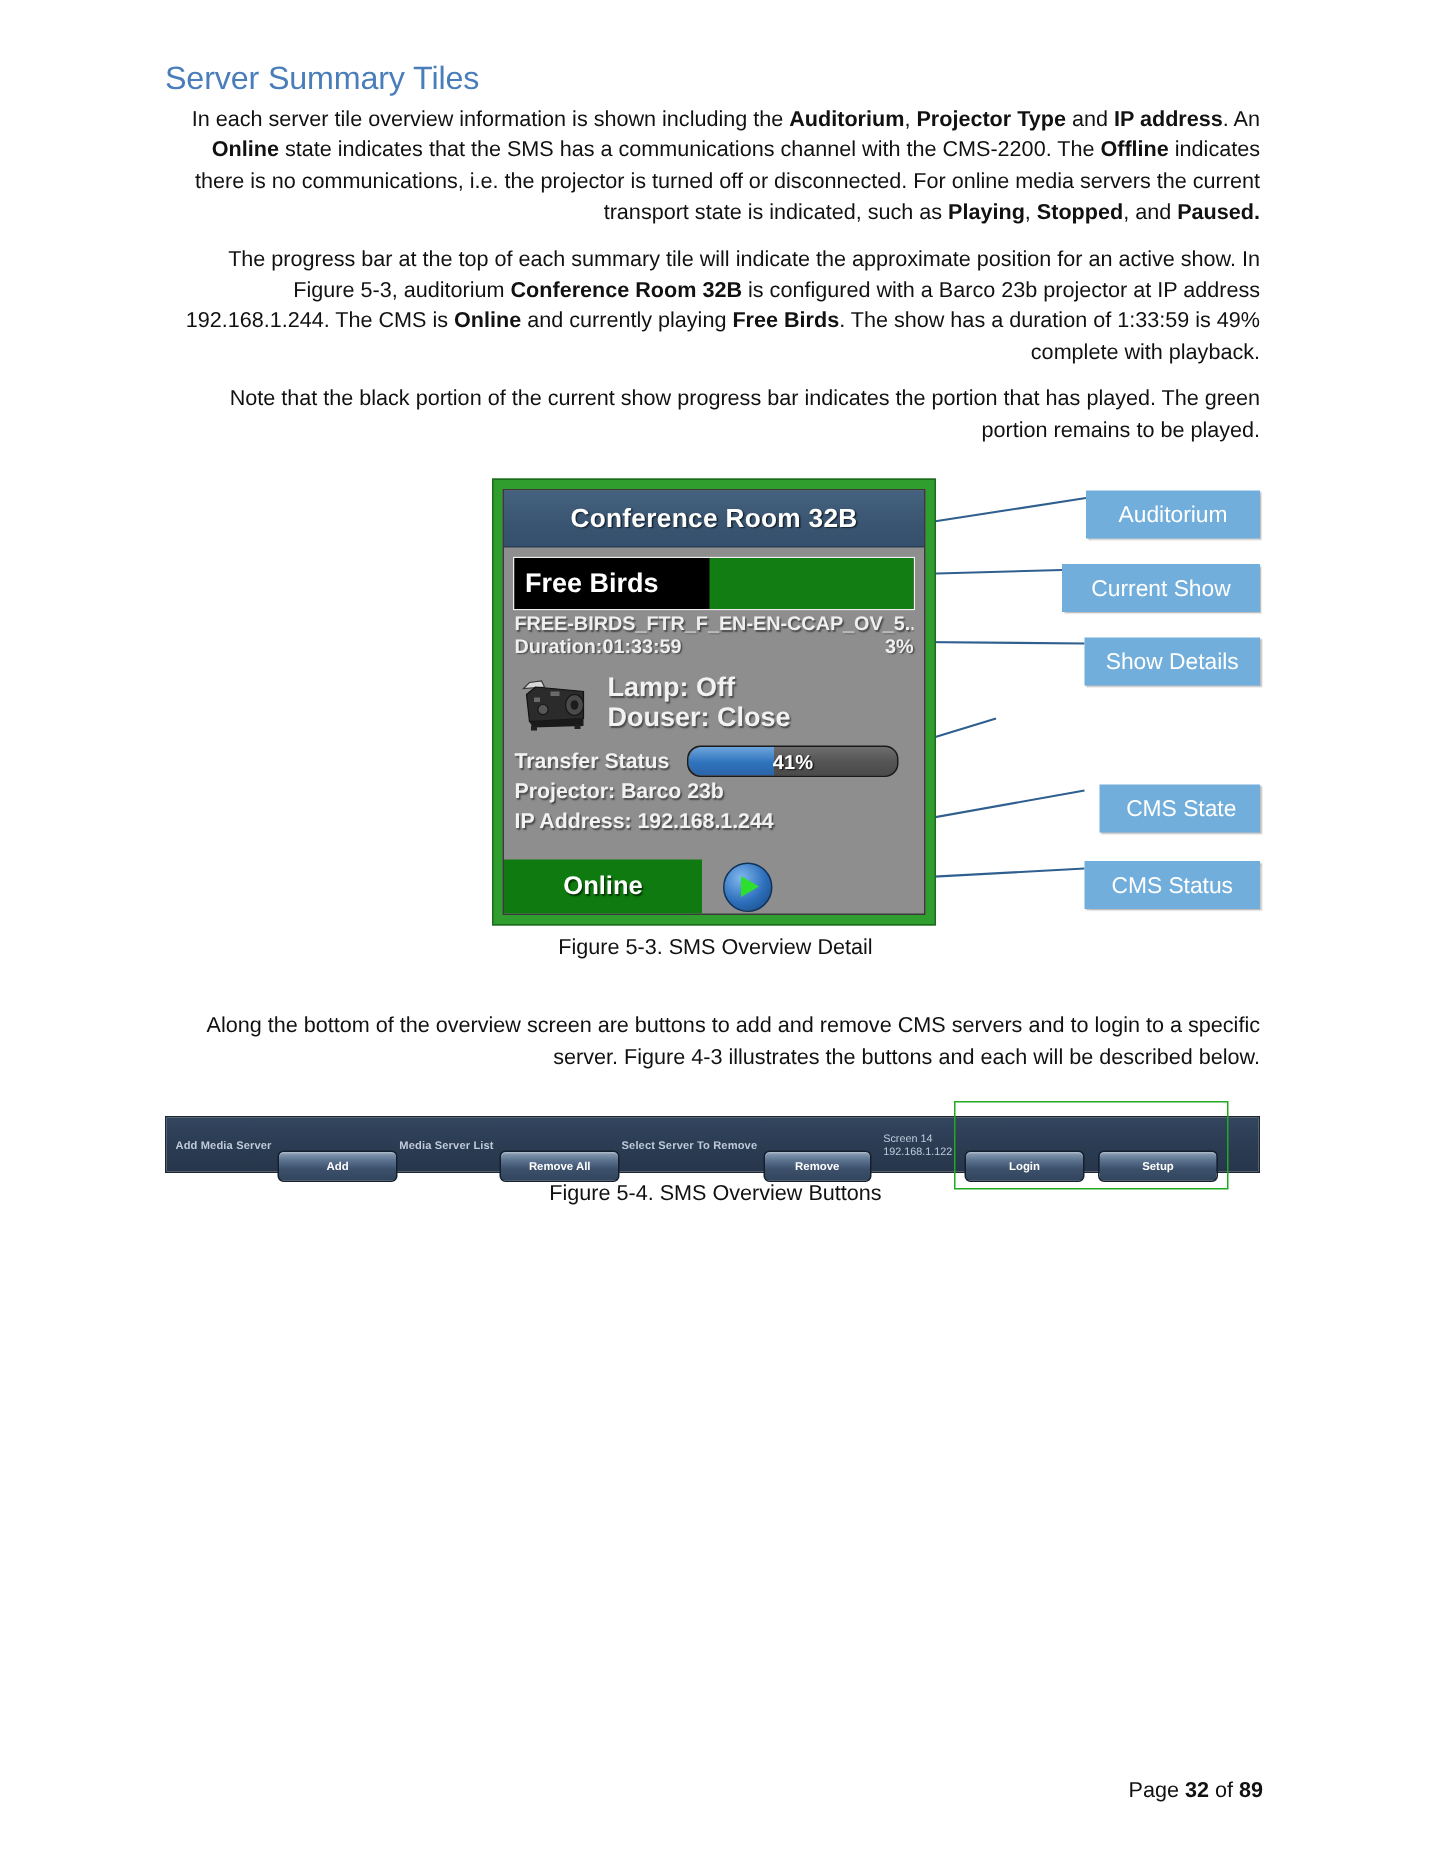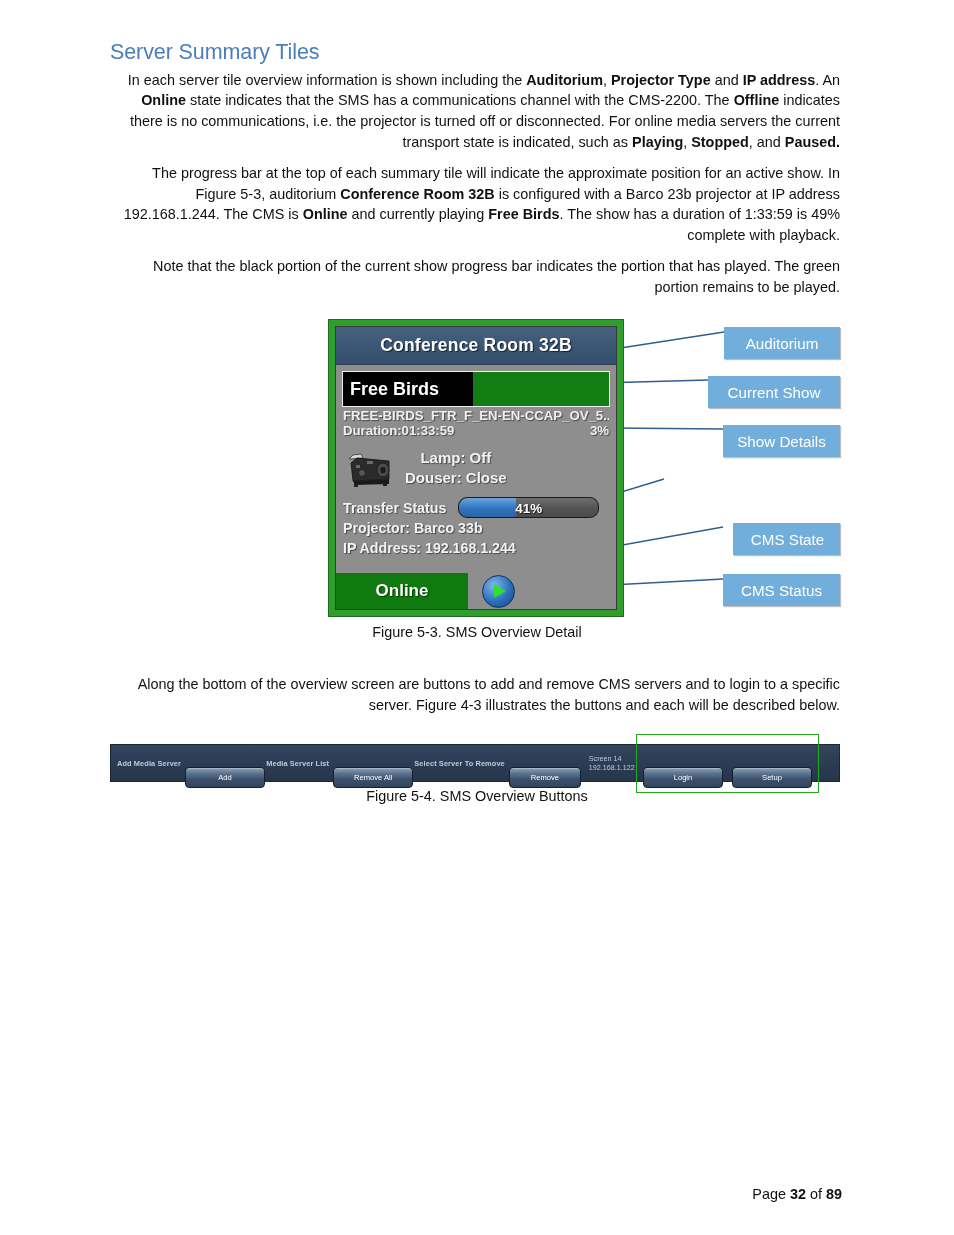--- a/index.html
+++ b/index.html
@@ -151,26 +151,25 @@
   }
   .projector-icon {
     width: 52px;
     height: 42px;
     margin-right: 10px;
     flex: 0 0 auto;
     position: relative;
   }
   .lamp-block {
     color: #f2f2f2;
-    font-size: 15px;
+    font-size: 18px;
     font-weight: bold;
     line-height: 20px;
     text-shadow: 1px 1px 1px #4a4a4a;
     padding-top: 1px;
-    text-align: center;
   }
 
   .transfer-row {
     margin: 8px 17px 0 7px;
     display: flex;
     align-items: center;
   }
   .transfer-label {
     color: #f2f2f2;
     font-size: 14.2px;
@@ -309,21 +308,21 @@
   }
   .bb-btn {
     height: 19px;
     min-width: 56px;
     padding: 0 8px;
     border-radius: 4px;
     border: 1px solid #14202e;
     background: linear-gradient(180deg, #8fa2b8 0%, #5d7490 28%, #3c506b 60%, #32455e 100%);
     color: #ffffff;
     font-size: 7.6px;
-    font-weight: normal;
+    font-weight: bold;
     display: flex;
     align-items: center;
     justify-content: center;
     white-space: nowrap;
     box-shadow: inset 0 1px 0 rgba(255,255,255,0.25);
     margin-top: 28px;
   }
   .bb-screen {
     color: #bfcbdb;
     font-size: 7.2px;
@@ -418,21 +417,21 @@
         </div>
 
         <div class="transfer-row">
           <span class="transfer-label">Transfer Status</span>
           <div class="transfer-bar">
             <div class="transfer-fill" id="transfer-fill" style="width: 41%;"></div>
             <span class="transfer-pct">41%</span>
           </div>
         </div>
 
-        <div class="tile-line">Projector: Barco 33b</div>
+        <div class="tile-line">Projector: Barco 23b</div>
         <div class="tile-line">IP Address: 192.168.1.244</div>
 
         <div class="tile-footer">
           <div class="online-box">Online</div>
           <div class="play-btn">
             <div class="play-tri"></div>
           </div>
         </div>
 
       </div>

